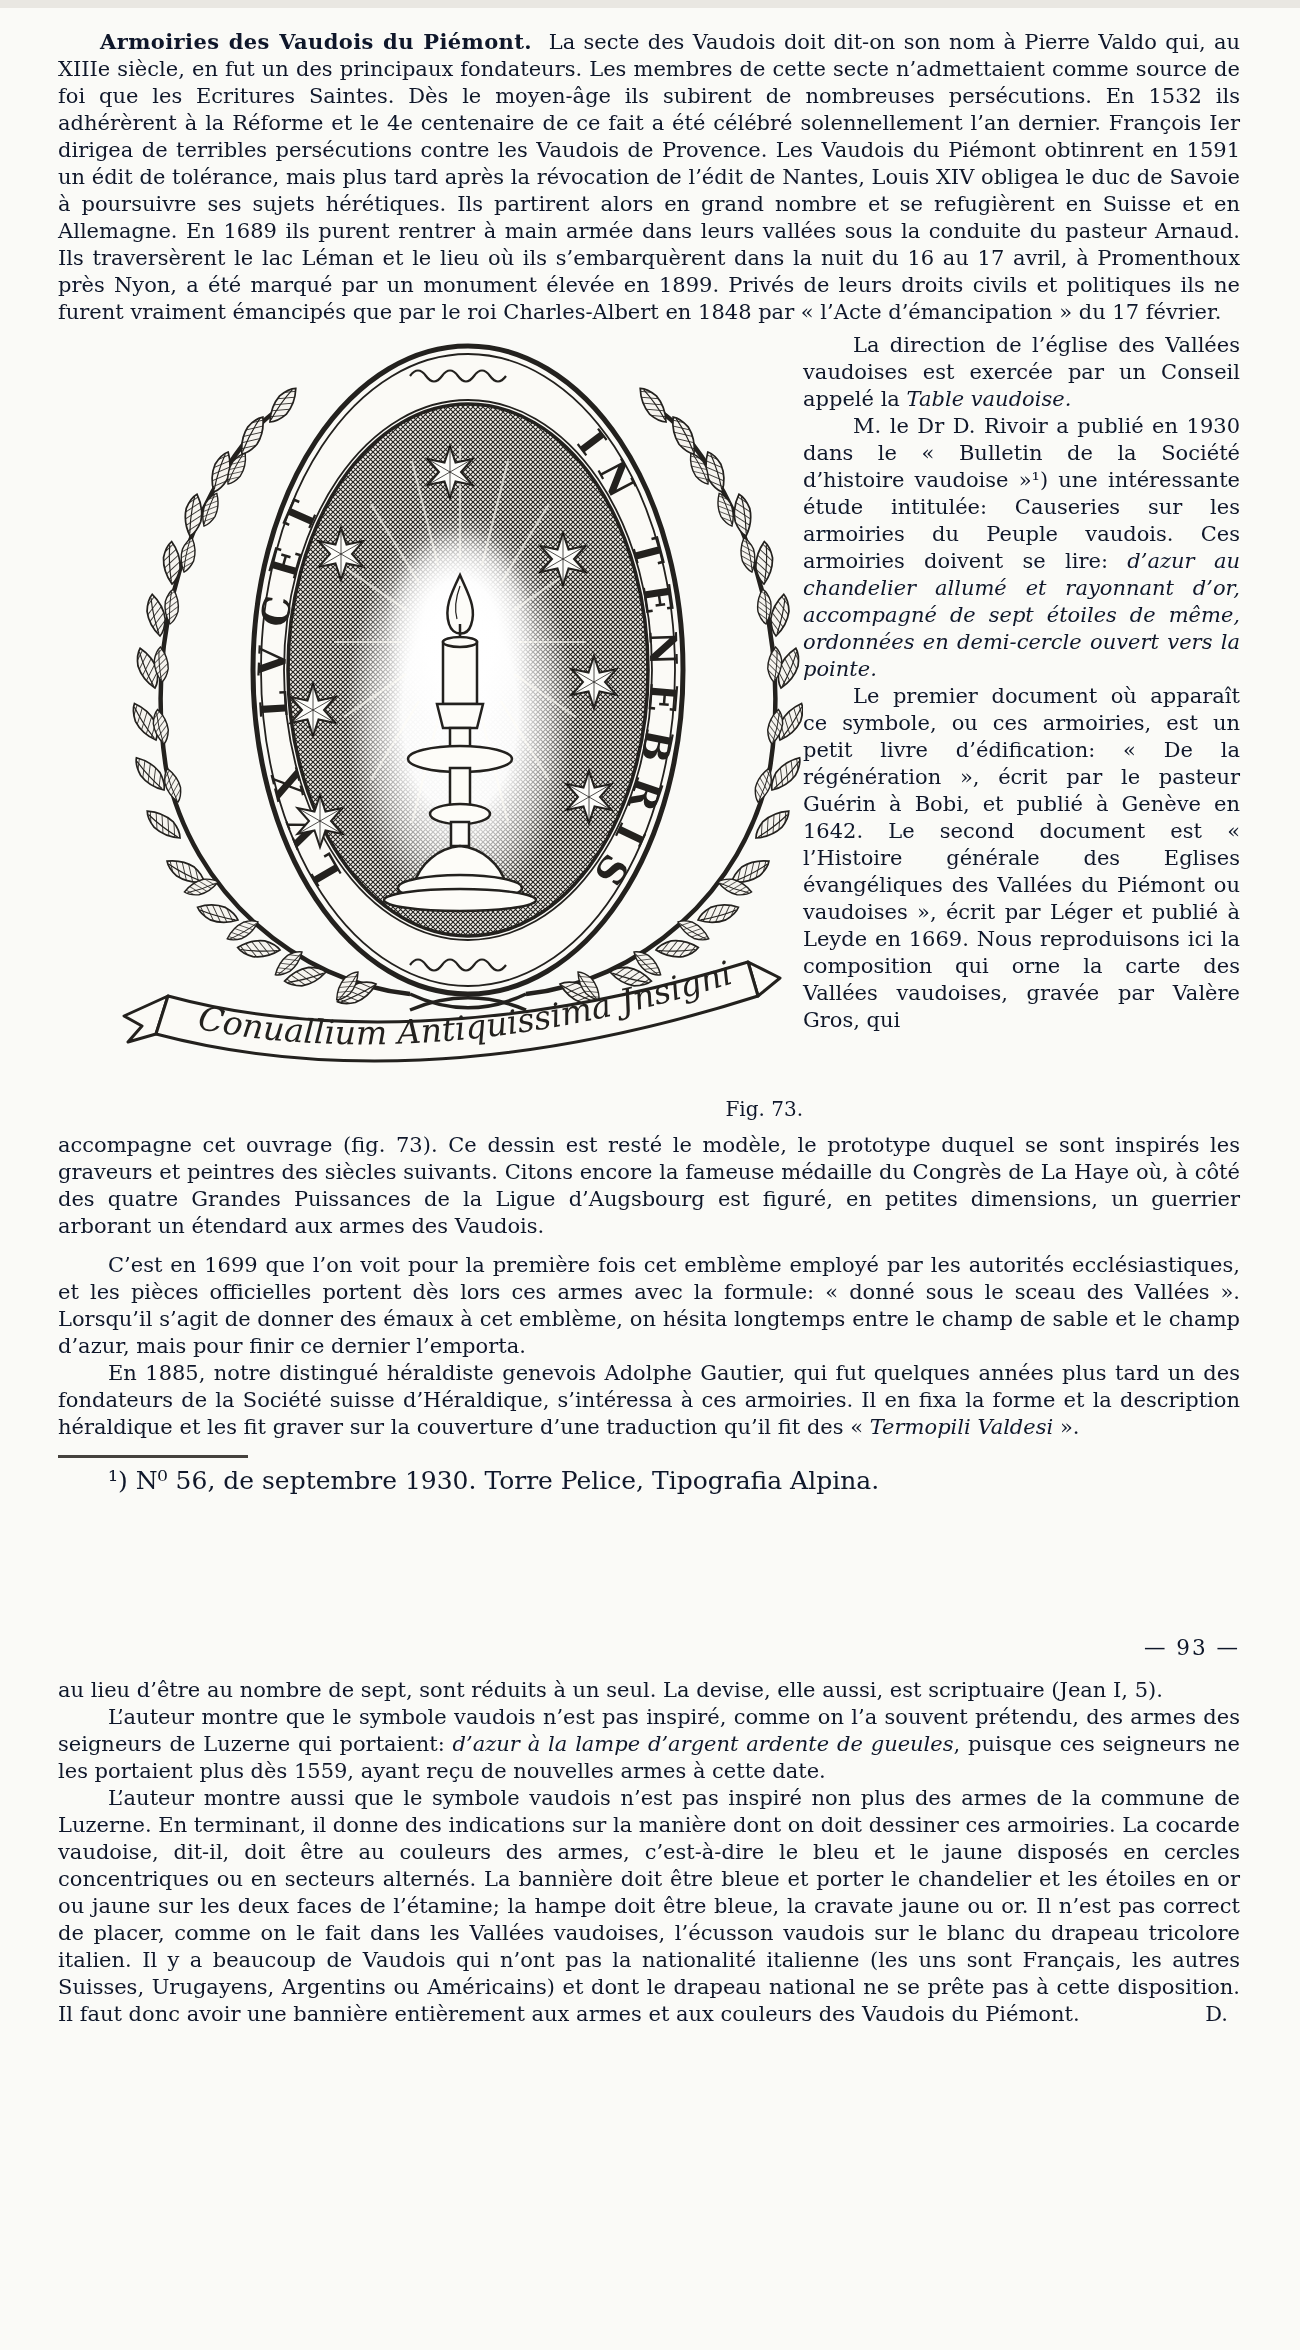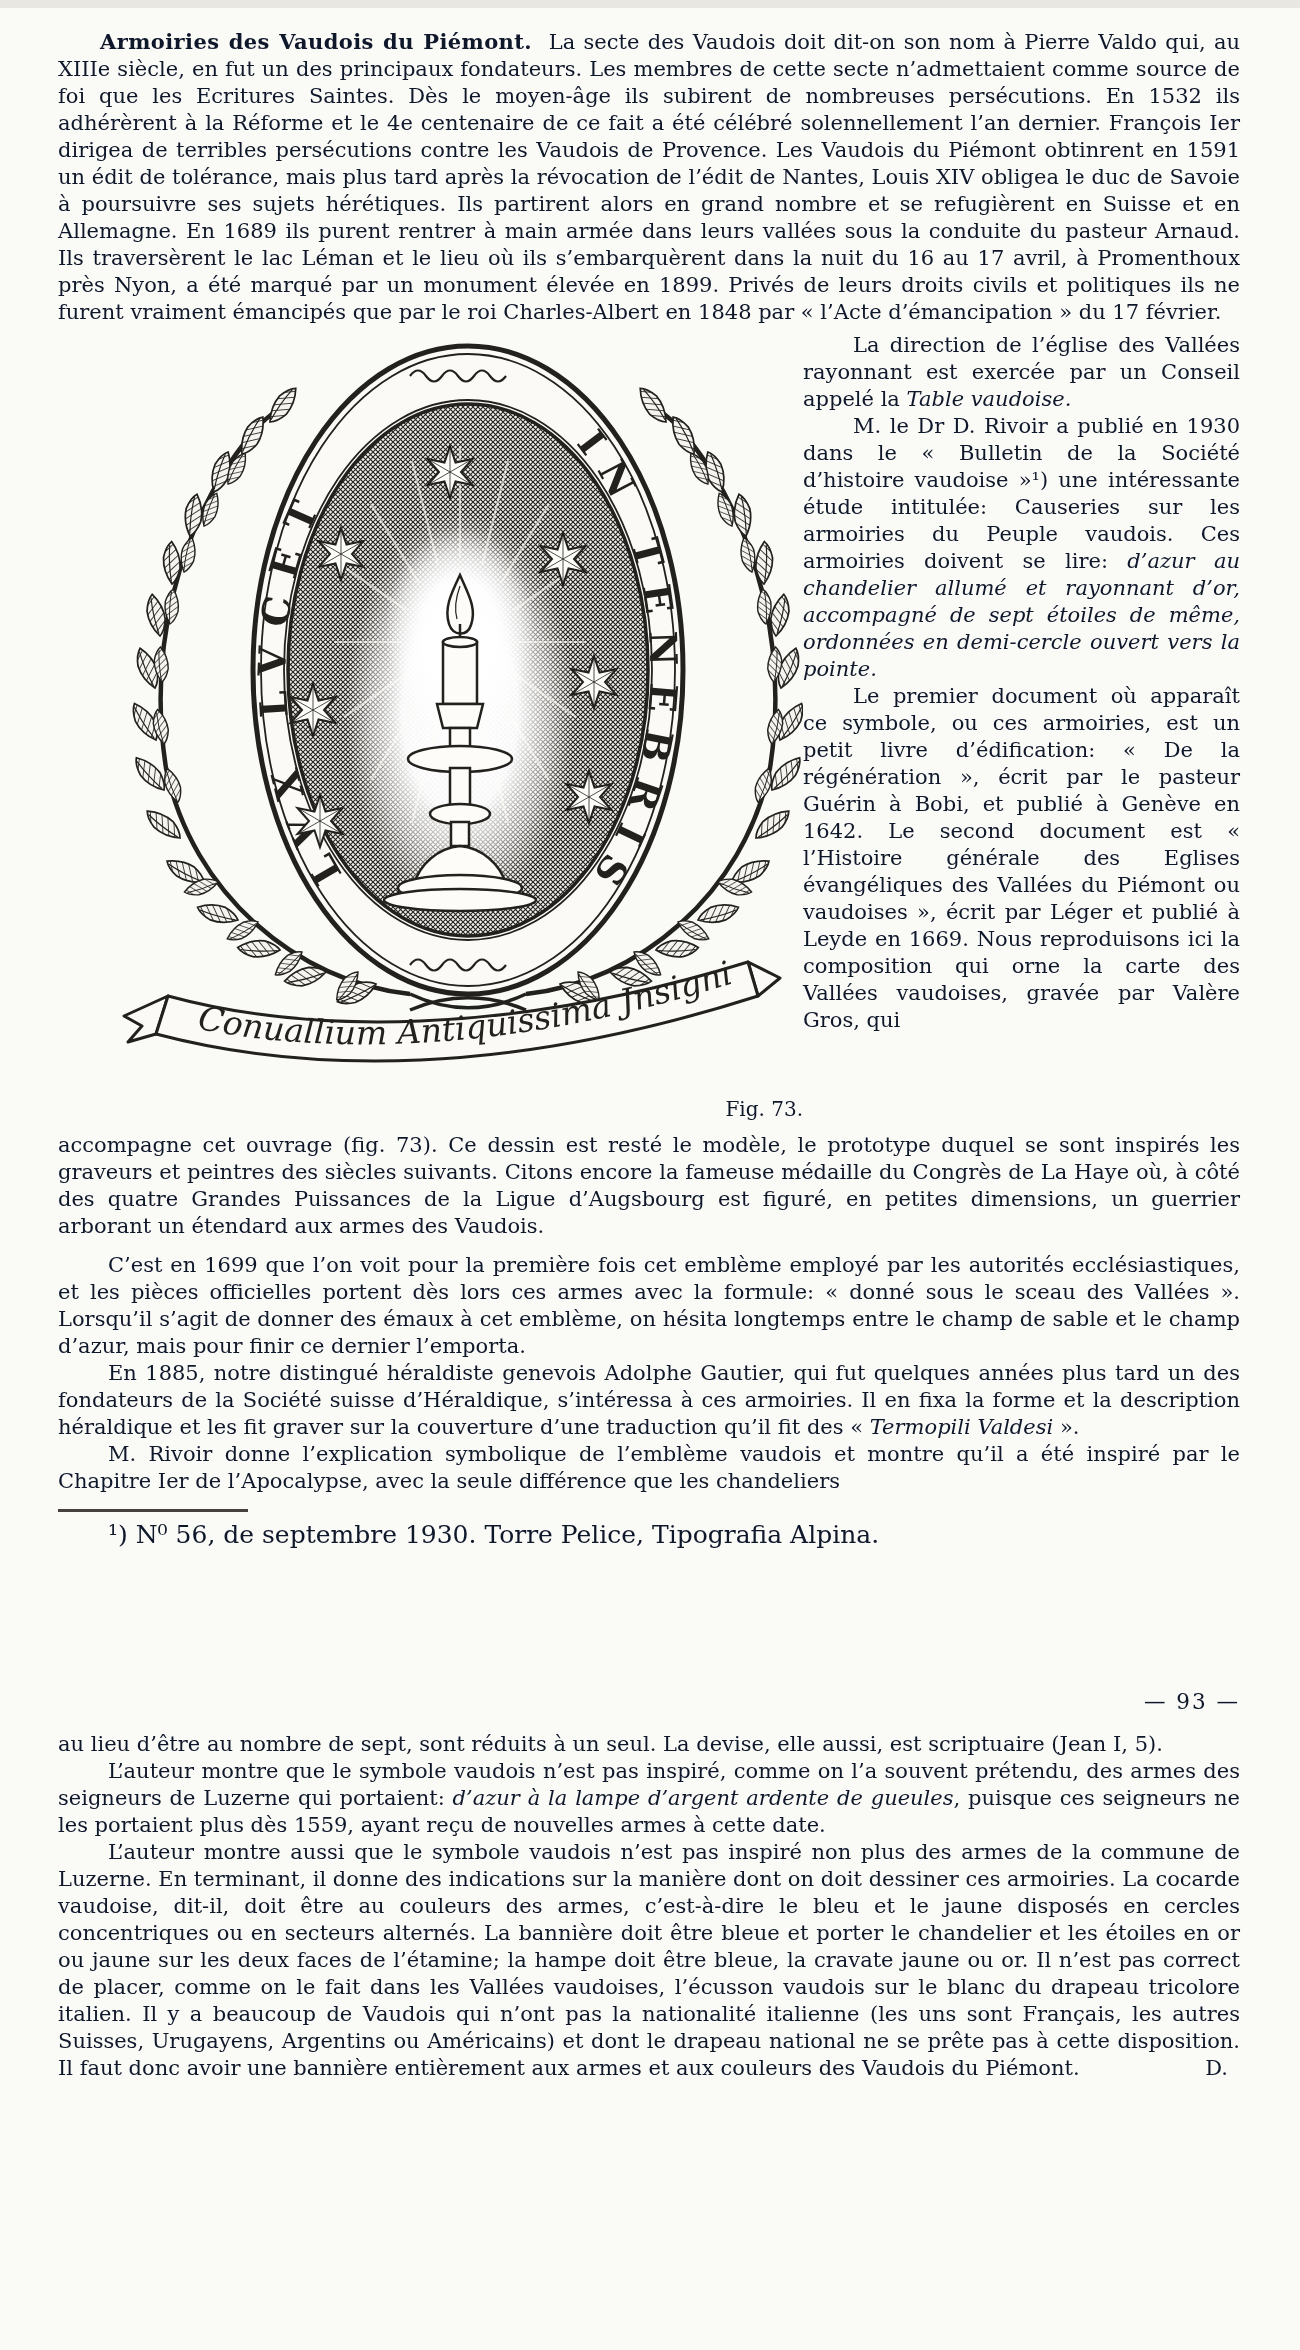--- a/index.html
+++ b/index.html
@@ -169,30 +169,29 @@
           <path d="M110 664 C250 702 450 704 690 630 L700 664 C450 744 250 742 98 702 Z" fill="#fbfaf6" stroke="#23211e" stroke-width="3" stroke-linejoin="round"></path>
           <text font-family="'DejaVu Serif', serif" font-size="33" font-style="italic" fill="#23211e">
             <textPath href="#bpath" startOffset="2%">Conuallium Antiquissima Jnsignia</textPath>
           </text>
         </g>
       </svg>
       <figcaption>Fig. 73.</figcaption>
     </figure>
 
     <div class="col">
-      <p class="ind"><span>La direction de l’église des Vallées rayonnant est exercée par un Conseil appelé la </span><i>Table vaudoise.</i></p>
+      <p class="ind"><span>La direction de l’église des Vallées vaudoises est exercée par un Conseil appelé la </span><i>Table vaudoise.</i></p>
       <p class="ind"><span>M. le Dr D. Rivoir a publié en 1930 dans le « Bulletin de la Société d’histoire vaudoise »¹) une intéressante étude intitulée: Causeries sur les armoiries du Peuple vaudois. Ces armoiries doivent se lire: </span><i>d’azur au chandelier allumé et rayonnant d’or, accompagné de sept étoiles de même, ordonnées en demi-cercle ouvert vers la pointe.</i></p>
       <p class="ind"><span>Le premier document où apparaît ce symbole, ou ces armoiries, est un petit livre d’édification: « De la régénération », écrit par le pasteur Guérin à Bobi, et publié à Genève en 1642. Le second document est « l’Histoire générale des Eglises évangéliques des Vallées du Piémont ou vaudoises », écrit par Léger et publié à Leyde en 1669. Nous reproduisons ici la composition qui orne la carte des Vallées vaudoises, gravée par Valère Gros, qui</span></p>
     </div>
   </div>
 
   <p><span>accompagne cet ouvrage (fig. 73).  Ce dessin est resté le modèle, le prototype duquel se sont inspirés les graveurs et peintres des siècles suivants. Citons encore la fameuse médaille du Congrès de La Haye où, à côté des quatre Grandes Puissances de la Ligue d’Augsbourg est figuré, en petites dimensions, un guerrier arborant un étendard aux armes des Vaudois.</span></p>
   <p class="ind gap"><span>C’est en 1699 que l’on voit pour la première fois cet emblème employé par les autorités ecclésiastiques, et les pièces officielles portent dès lors ces armes avec la formule: « donné sous le sceau des Vallées ». Lorsqu’il s’agit de donner des émaux à cet emblème, on hésita longtemps entre le champ de sable et le champ d’azur, mais pour finir ce dernier l’emporta.</span></p>
   <p class="ind"><span>En 1885, notre distingué héraldiste genevois Adolphe Gautier, qui fut quelques années plus tard un des fondateurs de la Société suisse d’Héraldique, s’intéressa à ces armoiries. Il en fixa la forme et la description héraldique et les fit graver sur la couverture d’une traduction qu’il fit des « </span><i>Termopili Valdesi</i><span> ».</span></p>
-  <p class="ind"><span>M. Rivoir donne l’explication symbolique de l’emblème vaudois et montre qu’il a été inspiré par le Chapitre Ier de l’Apocalypse, avec la seule différence que les chandeliers</span></p>
 
   <div class="footnote-rule"></div>
   <p class="footnote">¹) N⁰ 56, de septembre 1930.  Torre Pelice, Tipografia Alpina.</p>
 
   <div class="spacer"></div>
 
   <div class="page-number">— 93 —</div>
 
   <p>au lieu d’être au nombre de sept, sont réduits à un seul. La devise, elle aussi, est scriptuaire (Jean I, 5).</p>
   <p class="ind"><span>L’auteur montre que le symbole vaudois n’est pas inspiré, comme on l’a souvent prétendu, des armes des seigneurs de Luzerne qui portaient: </span><i>d’azur à la lampe d’argent ardente de gueules</i><span>, puisque ces seigneurs ne les portaient plus dès 1559, ayant reçu de nouvelles armes à cette date.</span></p>

